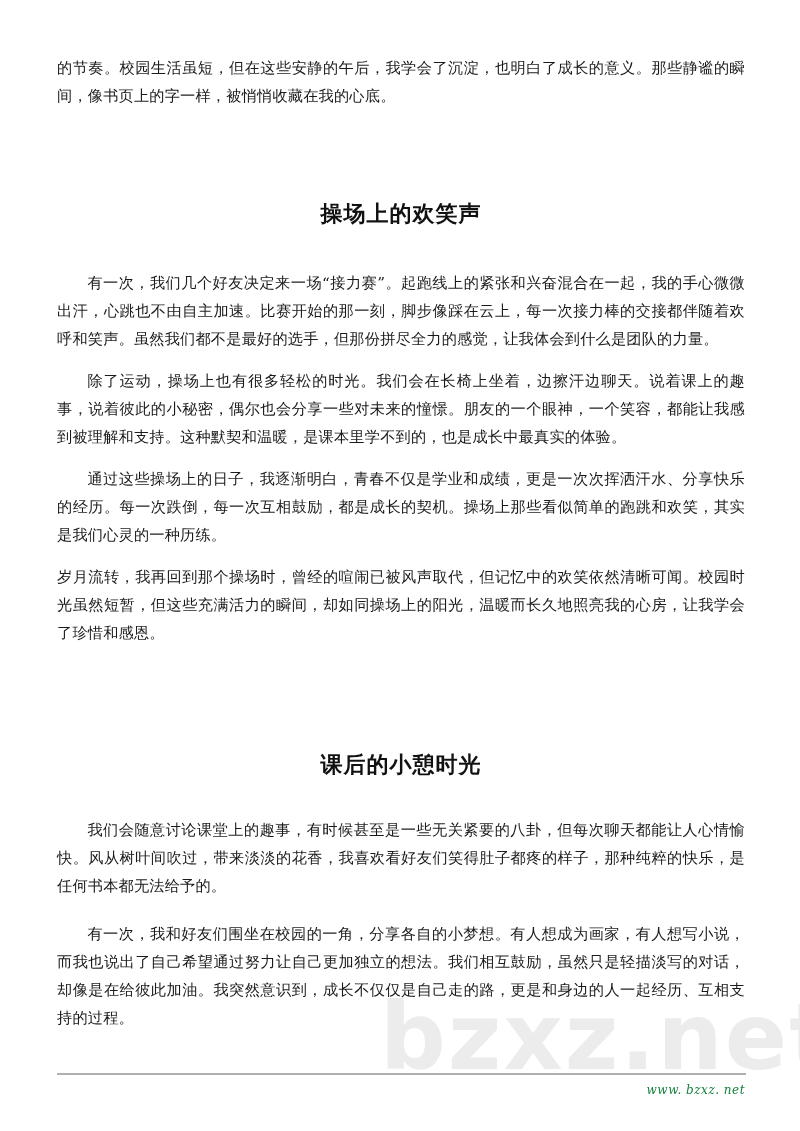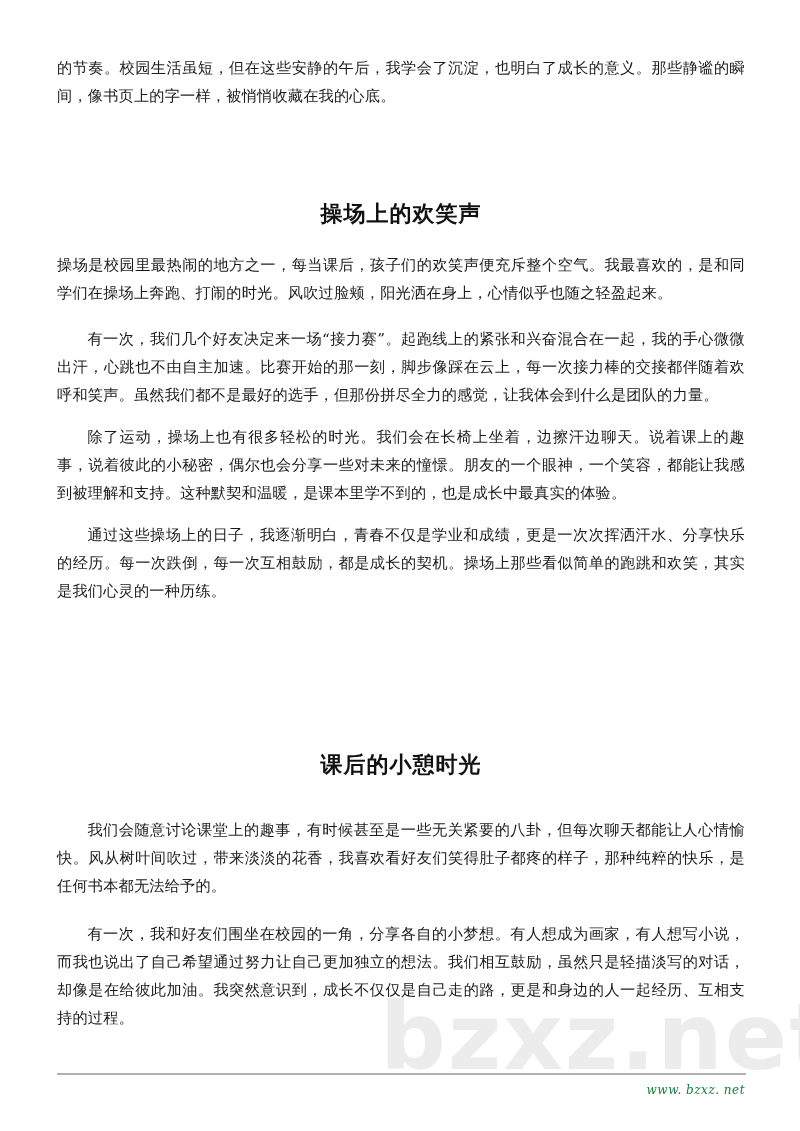--- a/index.html
+++ b/index.html
@@ -39,24 +39,24 @@
 <div class="content">
 
   <div class="block" style="top:54px;">
     <p>的节奏。校园生活虽短，但在这些安静的午后，我学会了沉淀，也明白了成长的意义。那些静谧的瞬间，像书页上的字一样，被悄悄收藏在我的心底。</p>
   </div>
 
   <div class="block" style="top:199px;">
     <h2>操场上的欢笑声</h2>
   </div>
   <div class="block" style="top:251px;">
-    <p>操场是校园里最热闹的地方之一，每当课后，孩子们的欢笑声便充斥整个空气。我最喜欢的，是和同学们在操场上奔跑、打闹的时光。风吹过脸颊，阳光洒在身上，心情似乎也随之轻盈起来。</p>
     <p class="indent" style="margin-top:18px;">有一次，我们几个好友决定来一场“接力赛”。起跑线上的紧张和兴奋混合在一起，我的手心微微出汗，心跳也不由自主加速。比赛开始的那一刻，脚步像踩在云上，每一次接力棒的交接都伴随着欢呼和笑声。虽然我们都不是最好的选手，但那份拼尽全力的感觉，让我体会到什么是团队的力量。</p>
     <p class="indent" style="margin-top:14px;">除了运动，操场上也有很多轻松的时光。我们会在长椅上坐着，边擦汗边聊天。说着课上的趣事，说着彼此的小秘密，偶尔也会分享一些对未来的憧憬。朋友的一个眼神，一个笑容，都能让我感到被理解和支持。这种默契和温暖，是课本里学不到的，也是成长中最真实的体验。</p>
     <p class="indent" style="margin-top:14px;">通过这些操场上的日子，我逐渐明白，青春不仅是学业和成绩，更是一次次挥洒汗水、分享快乐的经历。每一次跌倒，每一次互相鼓励，都是成长的契机。操场上那些看似简单的跑跳和欢笑，其实是我们心灵的一种历练。</p>
+    <p style="margin-top:14px;">岁月流转，我再回到那个操场时，曾经的喧闹已被风声取代，但记忆中的欢笑依然清晰可闻。校园时光虽然短暂，但这些充满活力的瞬间，却如同操场上的阳光，温暖而长久地照亮我的心房，让我学会了珍惜和感恩。</p>
   </div>
 
   <div class="block" style="top:750px;">
     <h2>课后的小憩时光</h2>
   </div>
   <div class="block" style="top:802px;">
     <p class="indent" style="margin-top:14px;">我们会随意讨论课堂上的趣事，有时候甚至是一些无关紧要的八卦，但每次聊天都能让人心情愉快。风从树叶间吹过，带来淡淡的花香，我喜欢看好友们笑得肚子都疼的样子，那种纯粹的快乐，是任何书本都无法给予的。</p>
     <p class="indent" style="margin-top:20px;">有一次，我和好友们围坐在校园的一角，分享各自的小梦想。有人想成为画家，有人想写小说，而我也说出了自己希望通过努力让自己更加独立的想法。我们相互鼓励，虽然只是轻描淡写的对话，却像是在给彼此加油。我突然意识到，成长不仅仅是自己走的路，更是和身边的人一起经历、互相支持的过程。</p>
   </div>
 

